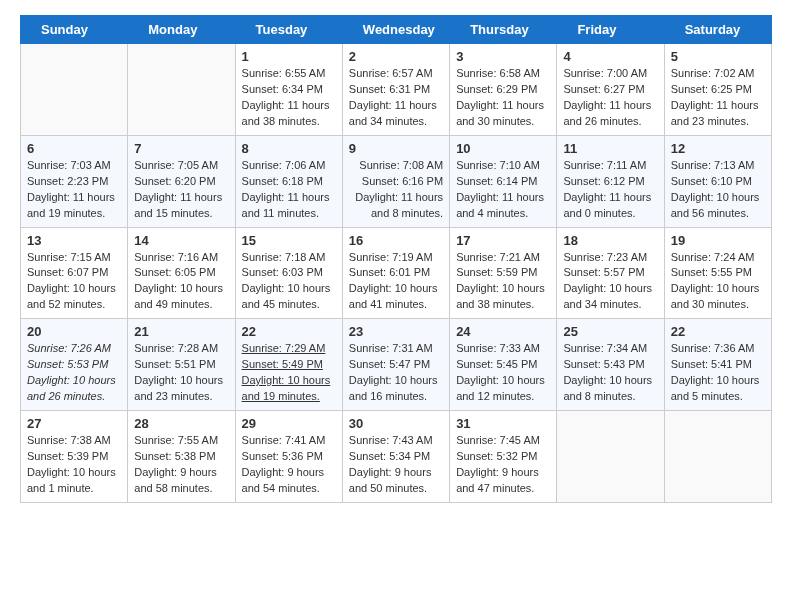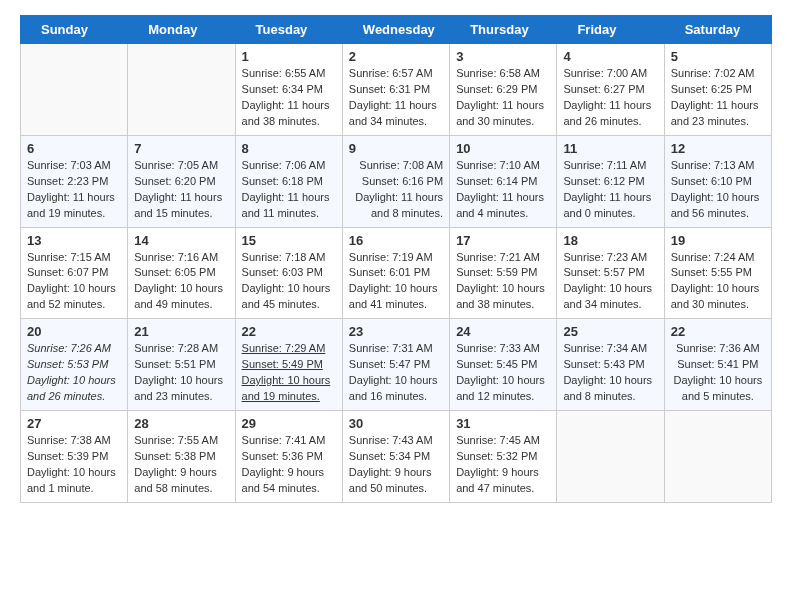--- a/index.html
+++ b/index.html
@@ -219,21 +219,21 @@
           </td>
           <td>
             <div class="day-num">25</div>
             <div class="day-info" style="white-space: pre-line;">Sunrise: 7:34 AM
 Sunset: 5:43 PM
 Daylight: 10 hours
 and 8 minutes.</div>
           </td>
           <td>
             <div class="day-num">22</div>
-            <div class="day-info" style="white-space: pre-line; text-align: center;">Sunrise: 7:36 AM
+            <div class="day-info" style="white-space: pre-line;">Sunrise: 7:36 AM
 Sunset: 5:41 PM
 Daylight: 10 hours
 and 5 minutes.</div>
           </td>
         </tr>
         <tr>
           <td>
             <div class="day-num">27</div>
             <div class="day-info" style="white-space: pre-line;">Sunrise: 7:38 AM
 Sunset: 5:39 PM

